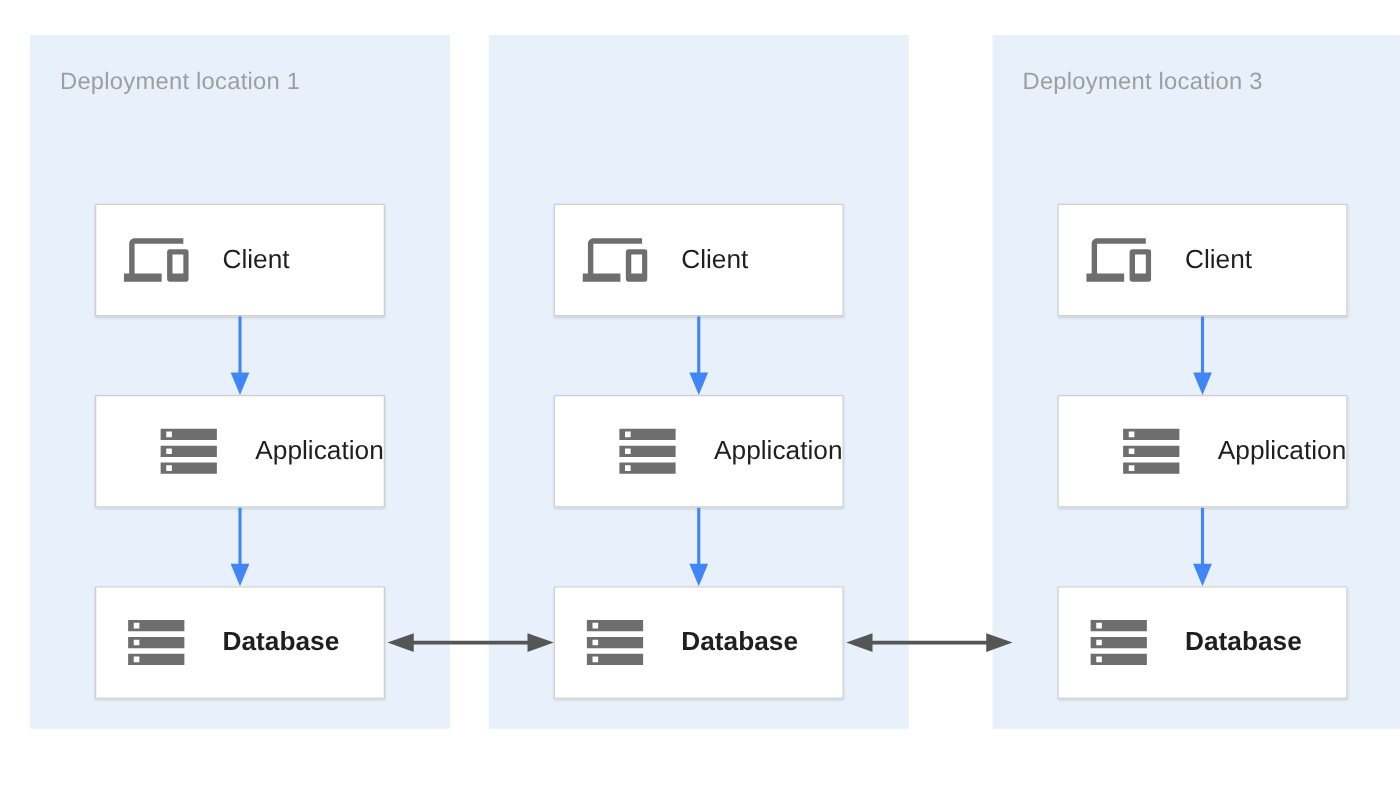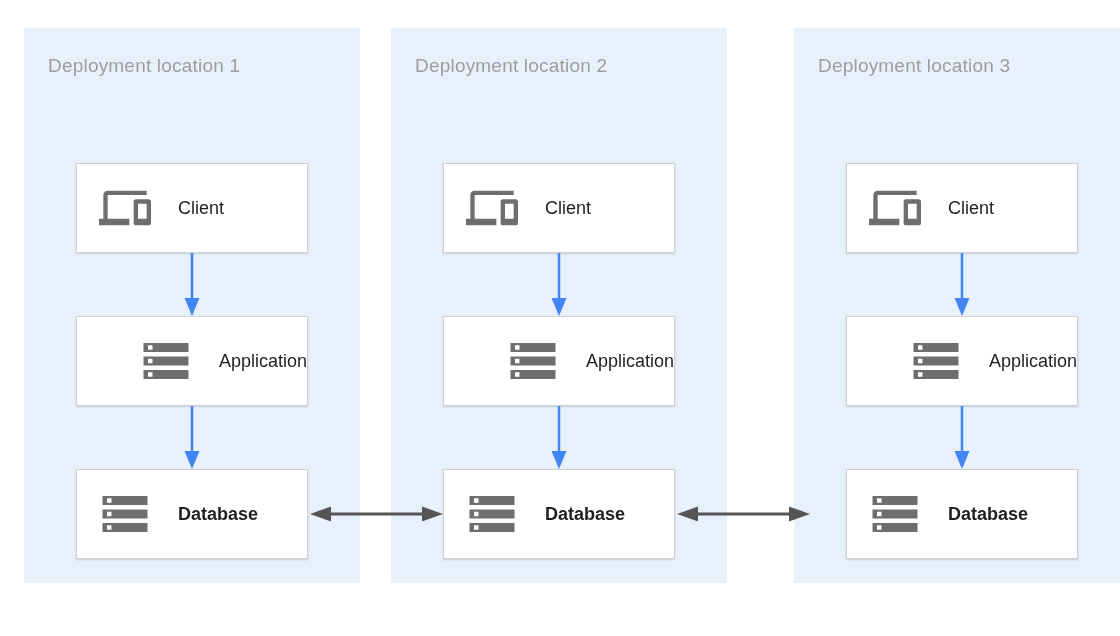--- a/index.html
+++ b/index.html
@@ -54,21 +54,21 @@
     margin-left: 20px;
     display: flex;
     align-items: center;
     justify-content: center;
     flex: none;
   }
   .node-icon svg { display: block; }
 
   .node-label {
     margin-left: 25px;
-    font-size: 18px;
+    font-size: 21px;
     color: #1F1F1F;
     white-space: nowrap;
   }
 
   .flow-arrow {
     position: absolute;
     width: 20px;
     height: 63px;
   }
   .flow-arrow.a1 { left: 158px; top: 225px; }
@@ -123,21 +123,20 @@
       <span class="node-icon">
         <svg width="54" height="54" viewBox="0 0 24 24" fill="#6E6E6E">
             <path d="M2 20h20v-4H2v4zm2-3h2v2H4v-2zM2 4v4h20V4H2zm4 3H4V5h2v2zm-4 7h20v-4H2v4zm2-3h2v2H4v-2z"></path>
           </svg>
       </span>
       <span class="node-label">Database</span>
     </div>
   </div>
 
   <div class="panel panel-2">
-    <div class="panel-title">Deployment location 2</div>
 
     <div class="node node-client">
       <span class="node-icon">
         <svg width="52" height="52" viewBox="0 0 24 24" fill="#6E6E6E">
             <path d="M4 6h18V4H4c-1.1 0-2 .9-2 2v11H0v3h14v-3H4V6zm19 2h-6c-.55 0-1 .45-1 1v10c0 .55.45 1 1 1h6c.55 0 1-.45 1-1V9c0-.55-.45-1-1-1zm-1 9h-4v-7h4v7z"></path>
           </svg>
       </span>
       <span class="node-label">Client</span>
     </div>
 

